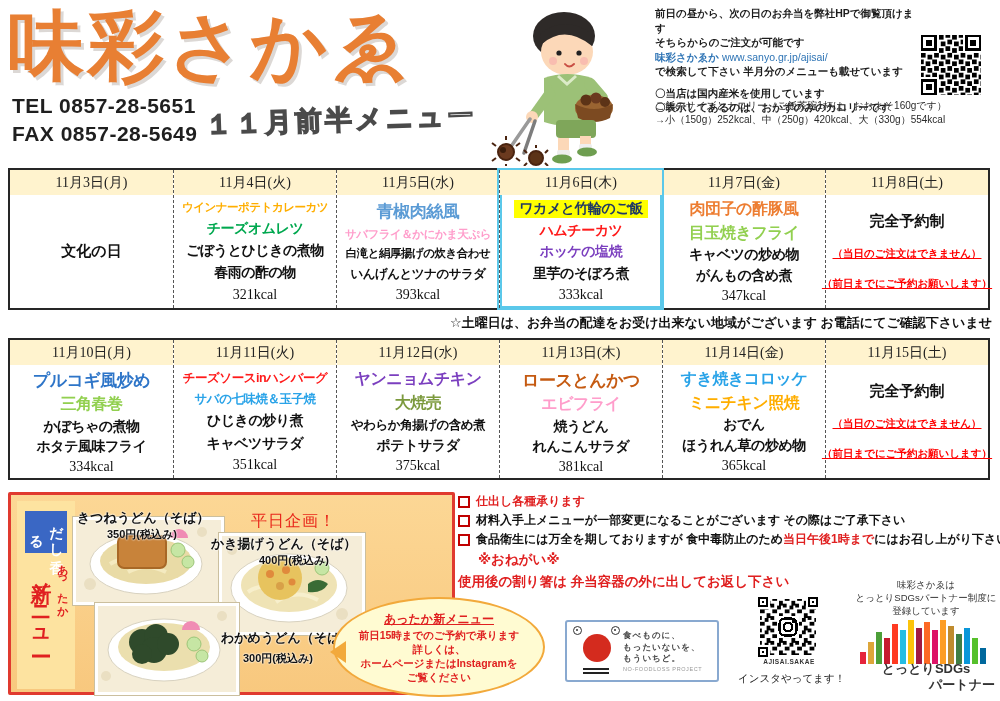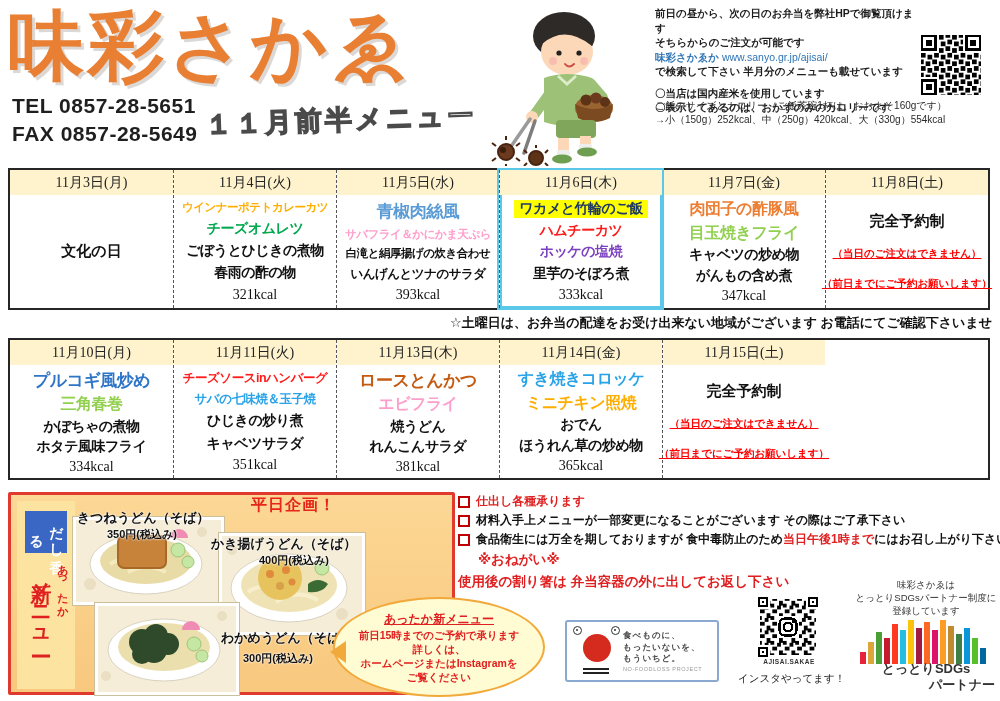--- a/index.html
+++ b/index.html
@@ -45,21 +45,21 @@
   .promo{left:8px;top:492px;width:447px;height:203px;background:linear-gradient(180deg,#FCD795,#F8C87E);
          border:3px solid #E03A2F;border-radius:2px;box-sizing:border-box;}
   .strip{position:absolute;left:6px;top:6px;width:58px;height:188px;background:#FDE3A0;}
   .dashi{position:absolute;left:8px;top:10px;width:42px;height:42px;background:#3A67C4;color:#fff;
          font-weight:bold;font-size:14px;writing-mode:vertical-rl;text-orientation:upright;
          line-height:20px;padding:2px 0 0 0;text-align:center;box-sizing:border-box;}
   .attaka{position:absolute;left:38px;top:56px;color:#E02020;font-size:11px;font-weight:bold;
           writing-mode:vertical-rl;text-orientation:upright;letter-spacing:1px;}
   .shinmenu{position:absolute;left:10px;top:64px;color:#E02020;font-size:21px;font-weight:bold;
             writing-mode:vertical-rl;text-orientation:upright;letter-spacing:2px;}
-  .heijitsu{position:absolute;left:240px;top:0;color:#E8251A;font-size:16px;font-weight:bold;letter-spacing:1px;}
+  .heijitsu{position:absolute;left:240px;top:16px;color:#E8251A;font-size:16px;font-weight:normal;letter-spacing:1px;}
   .photo{position:absolute;border:3px solid #fff;box-shadow:0 0 0 1px #cbbf9e;background:#F5EDD8;}
   .ph1{left:62px;top:22px;width:145px;height:82px;}
   .ph2{left:208px;top:38px;width:140px;height:96px;}
   .ph3{left:84px;top:108px;width:138px;height:86px;}
   .plabel{position:absolute;font-weight:bold;color:#111;font-size:13px;white-space:nowrap;text-shadow:0 0 2px #fff,0 0 2px #fff;}
   .pprice{position:absolute;font-weight:bold;color:#111;font-size:11px;white-space:nowrap;text-shadow:0 0 2px #fff,0 0 2px #fff;}
   .bubble{left:333px;top:597px;width:212px;height:100px;background:#FFFBD2;border:2px solid #F2A93B;
           border-radius:50%;display:flex;flex-direction:column;justify-content:center;align-items:center;
           text-align:center;box-sizing:border-box;z-index:3;}
   .bubble::before{content:"";position:absolute;left:-16px;top:42px;border:11px solid transparent;
@@ -259,20 +259,30 @@
       <div class="date">11月11日(火)</div>
       <div class="body">
         <div class="it md c-red">チーズソースinハンバーグ</div>
         <div class="it md c-cyan">サバの七味焼＆玉子焼</div>
         <div class="it">ひじきの炒り煮</div>
         <div class="it">キャベツサラダ</div>
         <div class="kcal">351kcal</div>
       </div>
     </div>
     <div class="cell">
+      <div class="date">11月12日(水)</div>
+      <div class="body">
+        <div class="it c-purple" style="font-size:16px">ヤンニョムチキン</div>
+        <div class="it c-olive" style="font-size:16px">大焼売</div>
+        <div class="it md">やわらか角揚げの含め煮</div>
+        <div class="it">ポテトサラダ</div>
+        <div class="kcal">375kcal</div>
+      </div>
+    </div>
+    <div class="cell">
       <div class="date">11月13日(木)</div>
       <div class="body">
         <div class="it c-brown" style="font-size:17px">ロースとんかつ</div>
         <div class="it c-pink" style="font-size:16px">エビフライ</div>
         <div class="it">焼うどん</div>
         <div class="it">れんこんサラダ</div>
         <div class="kcal">381kcal</div>
       </div>
     </div>
     <div class="cell">

